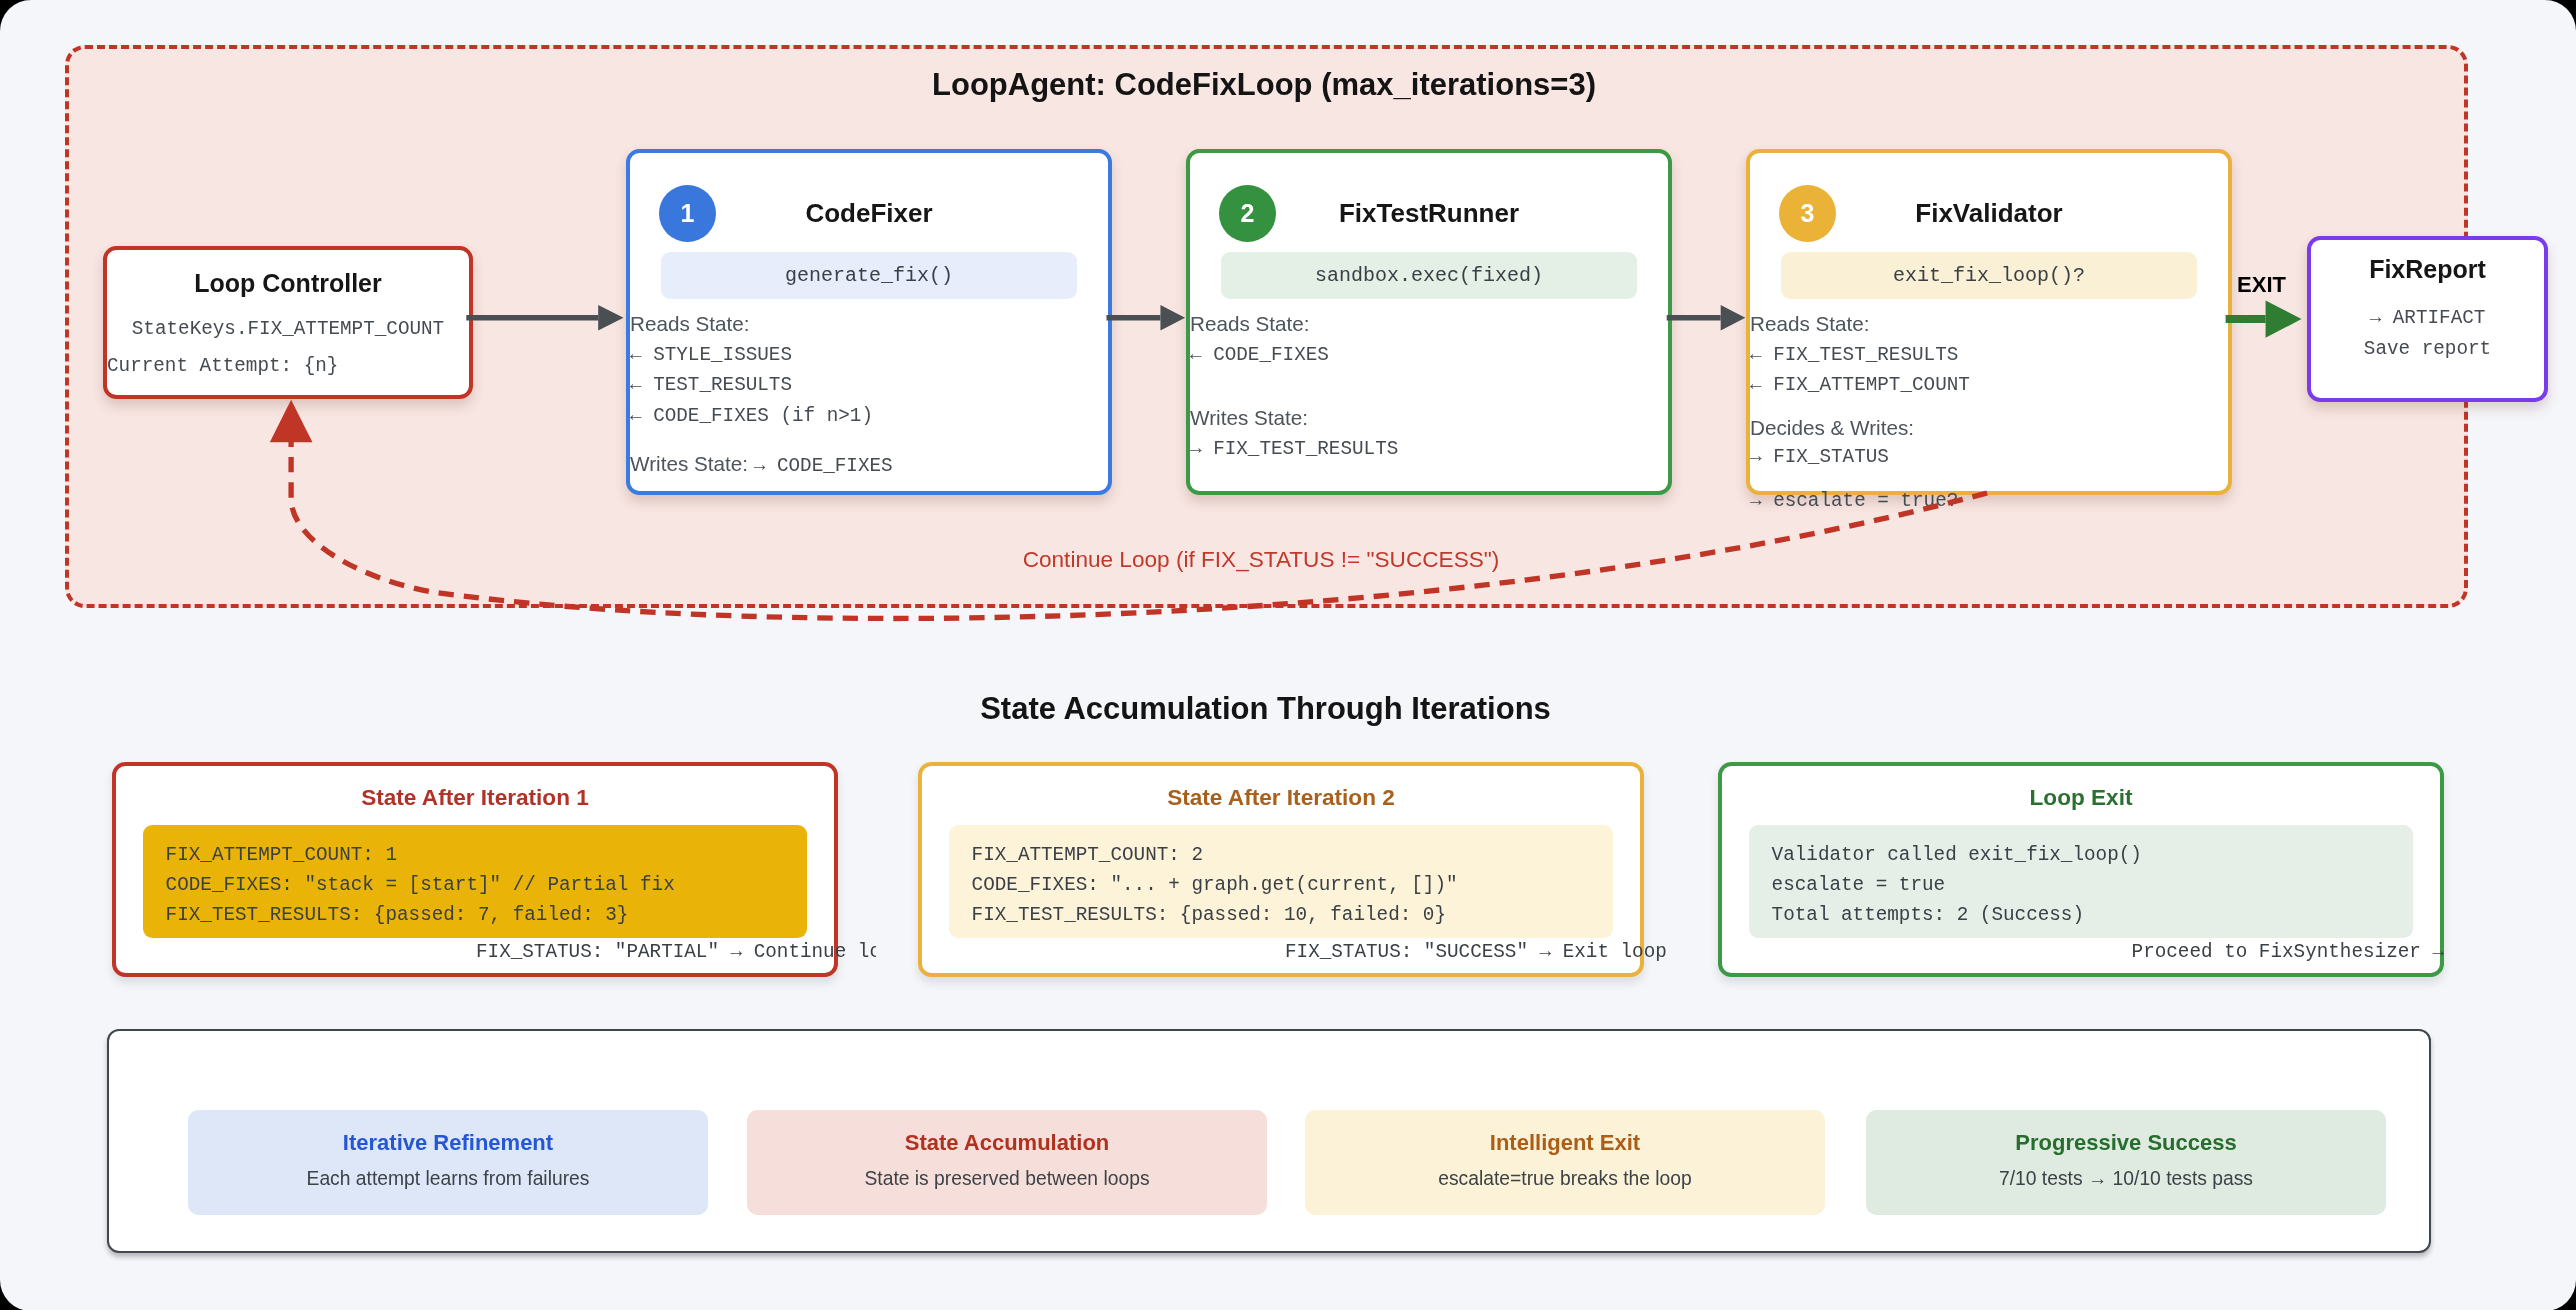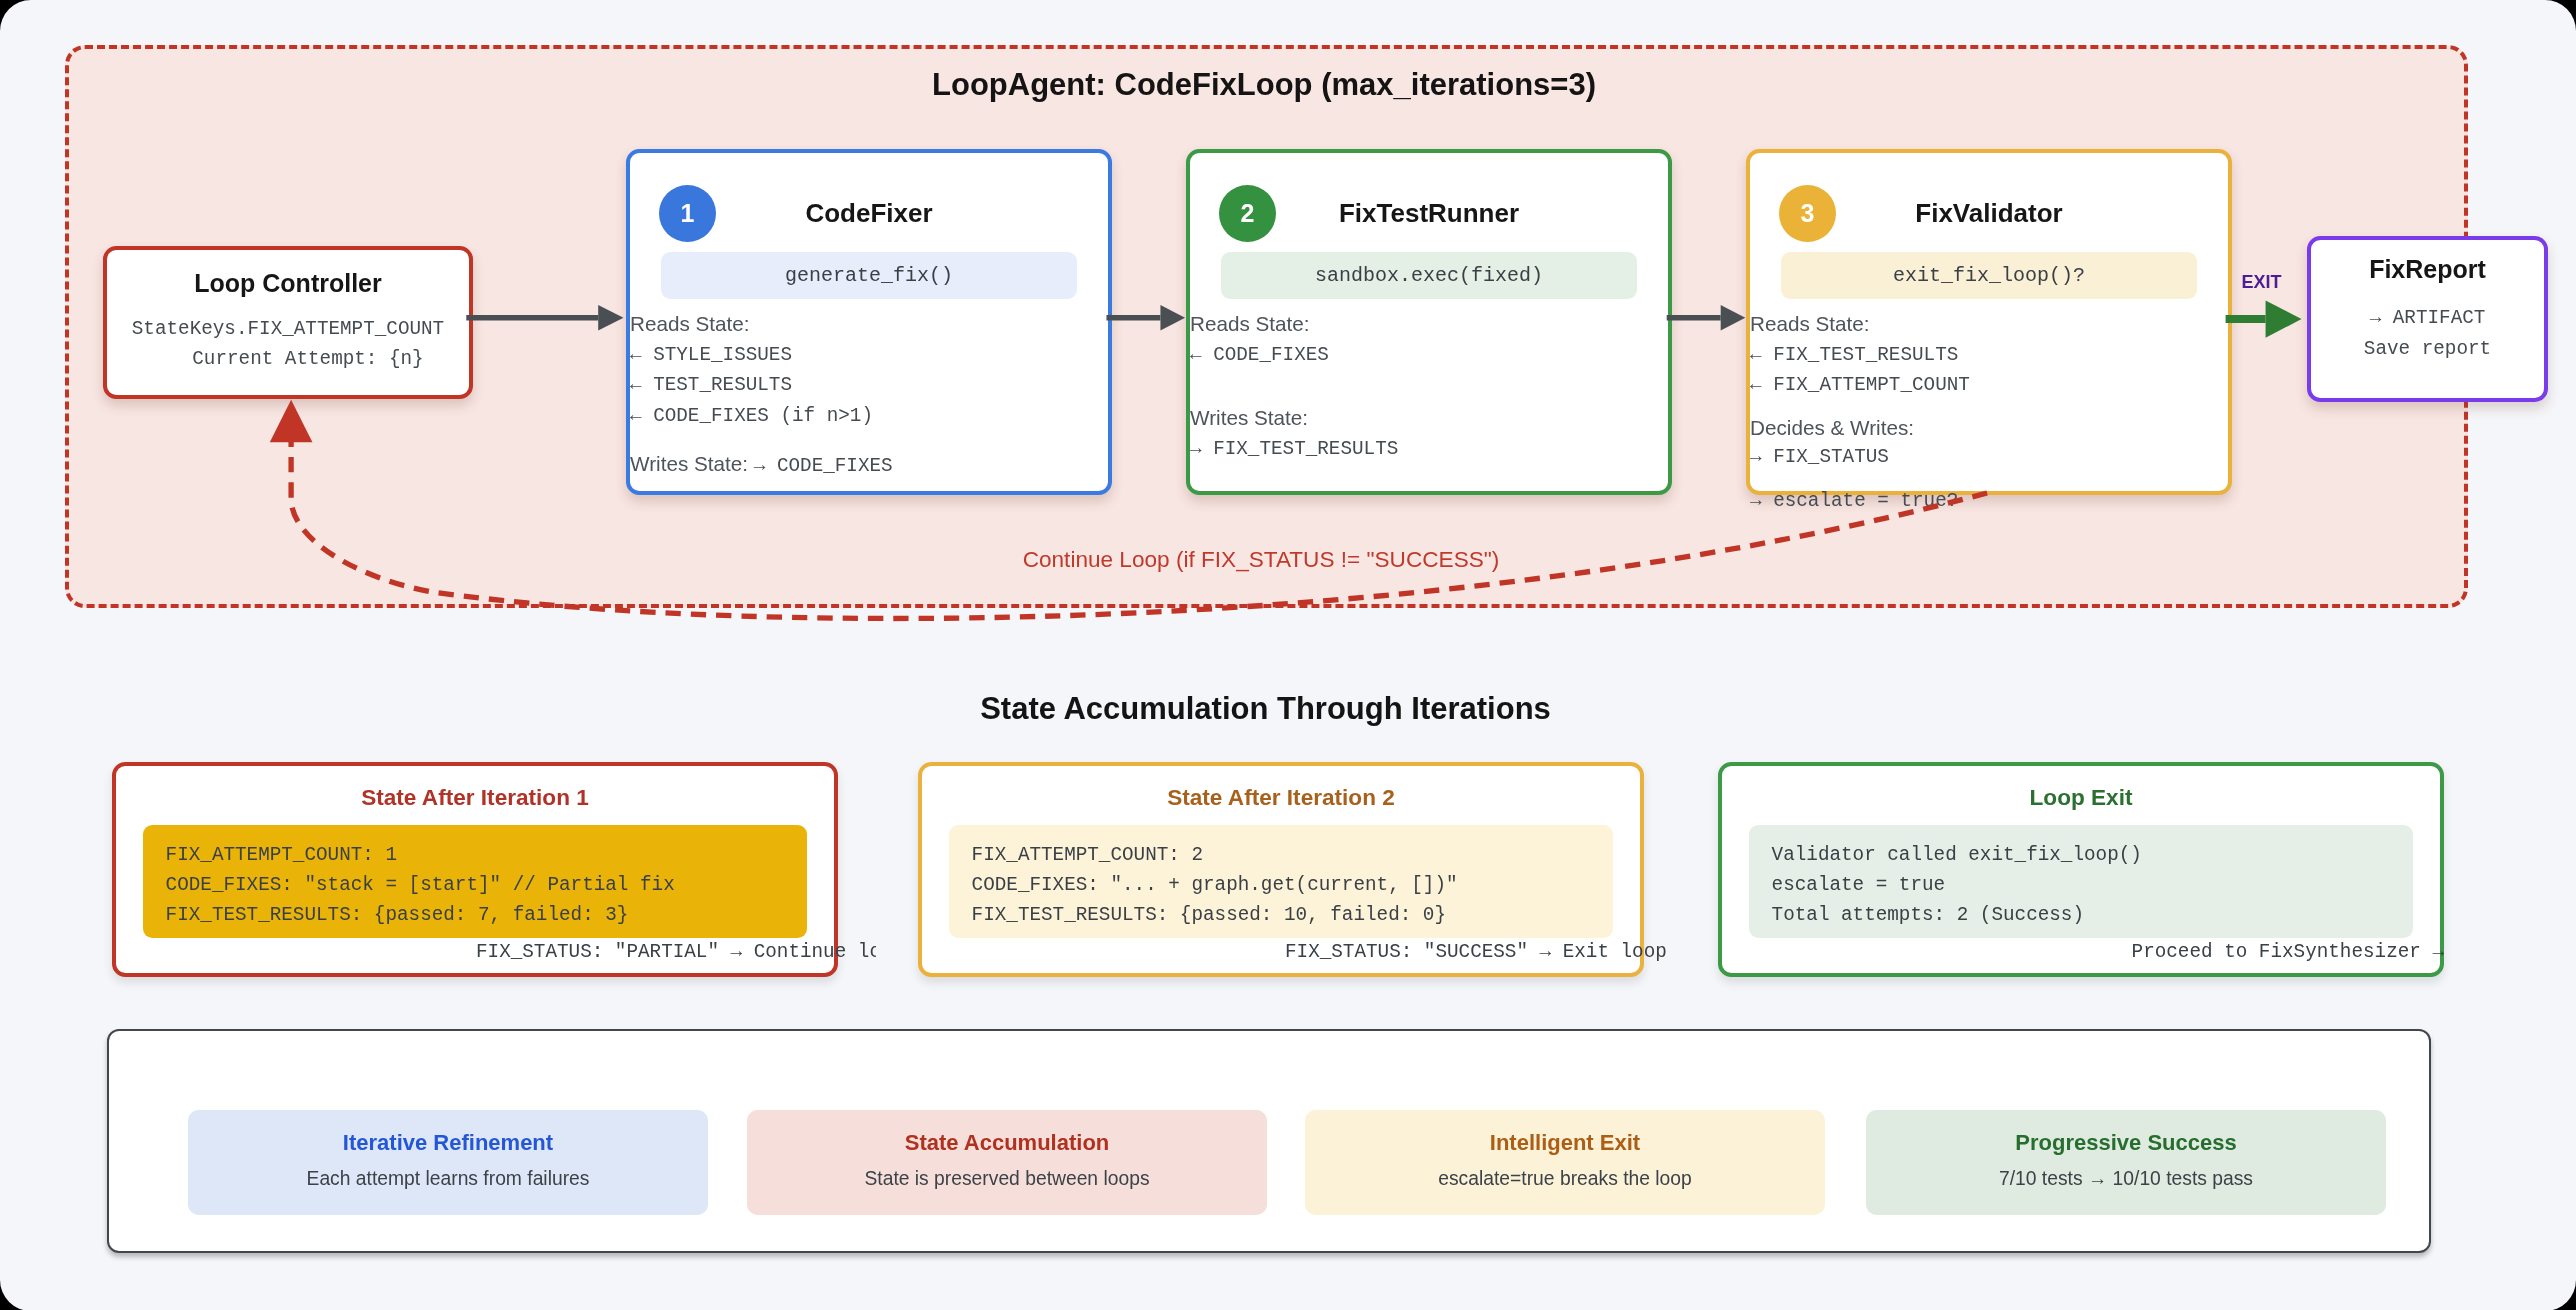--- a/index.html
+++ b/index.html
@@ -11,21 +11,21 @@
              border:4px dashed #c13527;border-radius:20px;z-index:1;}
   .loop-title{position:absolute;left:65px;top:65px;width:2398px;text-align:center;
               font-weight:700;font-size:31px;line-height:40px;color:#141414;z-index:3;}
 
   
   .node{position:absolute;background:#fff;border-radius:13.3px;z-index:3;
         box-shadow:0 6.7px 12px rgba(110,60,50,.20);}
   .lc{left:103px;top:246px;width:362px;height:145px;border:4px solid #c13527;}
   .lc-title{position:absolute;top:14.7px;width:100%;text-align:center;font-weight:700;font-size:25px;line-height:36px;color:#161616;}
   .lc .m1{position:absolute;top:65px;width:100%;text-align:center;}
-  .lc .m2{position:absolute;top:95px;width:100%;text-align:center;padding-left:20px;}
+  .lc .m2{position:absolute;top:102px;width:100%;}
 
   .agent{width:478px;height:338px;top:149px;border-style:solid;border-width:4px;}
   .n1{left:626px;border-color:#3b7ae0;}
   .n2{left:1186px;border-color:#3c9a47;}
   .n3{left:1746px;border-color:#eab23c;}
   .badge{position:absolute;left:29px;top:32px;width:57px;height:57px;border-radius:50%;
          color:#fff;font-weight:700;font-size:25px;line-height:57px;text-align:center;}
   .n1 .badge{background:#3a77dc;} .n2 .badge{background:#34913f;} .n3 .badge{background:#eab236;}
   .agent-title{position:absolute;top:39px;width:100%;text-align:center;font-weight:700;font-size:26px;line-height:43px;color:#161616;}
   .pill{position:absolute;left:31px;right:31px;top:99px;height:47px;border-radius:9.3px;text-align:center;
@@ -34,21 +34,21 @@
   .nline{position:absolute;width:100%;text-align:left;white-space:nowrap;}
   .lab{font-size:20.7px;line-height:29px;color:#4d545b;}
   .mon{font-family:"Liberation Mono","DejaVu Sans Mono",monospace;font-size:19.3px;line-height:29px;color:#454b51;}
 
   .report{left:2307px;top:236px;width:233px;height:158px;border:4px solid #7a3bea;z-index:3;}
   .report-title{position:absolute;top:13.3px;width:100%;text-align:center;font-weight:700;font-size:25px;line-height:33px;color:#161616;}
   .report .m1{position:absolute;top:64px;width:100%;text-align:center;}
   .report .m2{position:absolute;top:95px;width:100%;text-align:center;}
 
   .exit-label{position:absolute;left:2220px;top:272px;width:83px;text-align:center;z-index:3;
-              font-weight:700;font-size:18px;color:#4c1d95;}
+              font-weight:700;font-size:22px;color:#000000;}
   .continue-label{position:absolute;left:961px;top:545px;width:600px;text-align:center;z-index:2;
                   font-size:22.6px;line-height:29px;color:#c0392b;}
 
   
   .overlay{position:absolute;left:0;top:0;z-index:4;pointer-events:none;}
 
   
   .section-title{position:absolute;left:103px;top:689px;width:2325px;text-align:center;
                  font-weight:700;font-size:31px;line-height:39px;color:#141414;}
   .sbox{position:absolute;top:762px;width:718px;height:207px;background:#fff;border-radius:13.3px;

